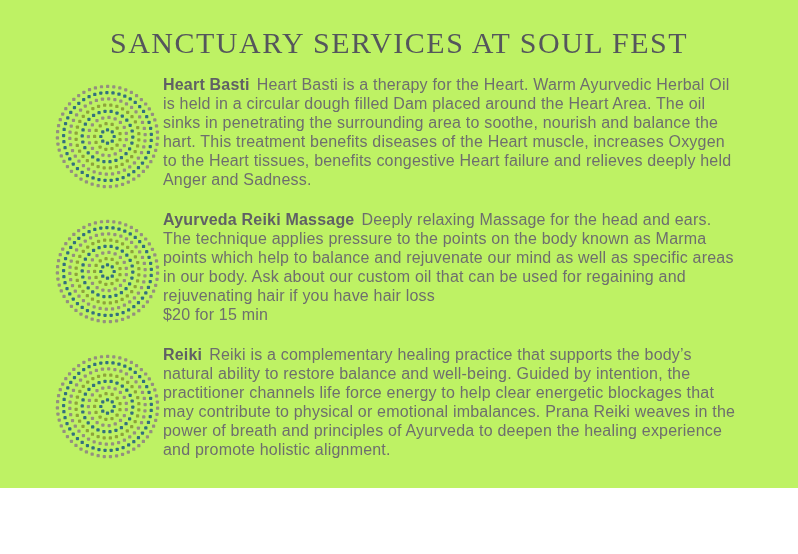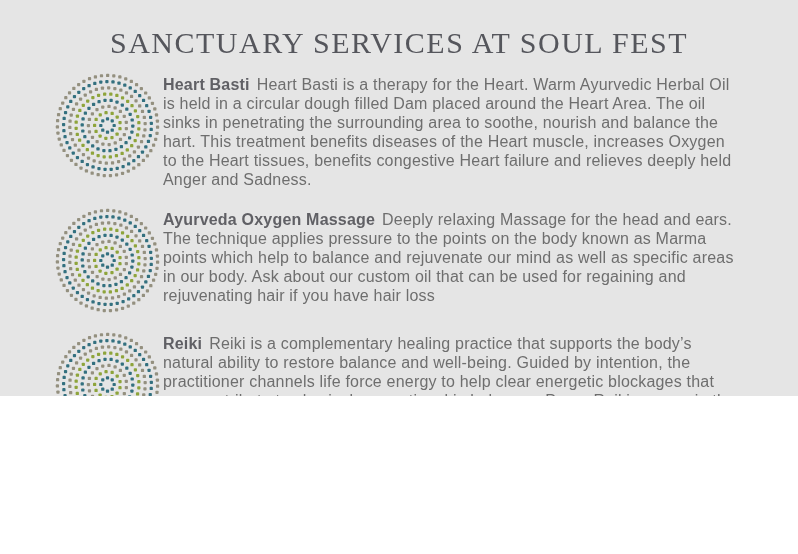--- a/index.html
+++ b/index.html
@@ -2,22 +2,22 @@
 <html><head>
 <meta charset="utf-8">
 <style>
   html, body {
     margin: 0;
     padding: 0;
   }
   .page {
     position: relative;
     width: 798px;
-    height: 396px;
-    background: #e5e5e5;
+    height: 488px;
+    background: #bef264;
     overflow: hidden;
     font-family: "Liberation Sans", sans-serif;
   }
   .page-title {
     position: absolute;
     top: 26px;
     left: 0;
     width: 100%;
     text-align: center;
     font-family: "Liberation Serif", "DejaVu Serif", serif;
@@ -27,21 +27,21 @@
     color: #55565c;
   }
   .rows {
     position: absolute;
     top: 73px;
     left: 55px;
     right: 35px;
   }
   .service-row {
     display: flex;
-    align-items: flex-start;
+    align-items: flex-end;
     margin-bottom: 19px;
   }
   .icon-cell {
     flex: 0 0 105px;
     margin-right: 3px;
   }
   .icon-cell svg {
     display: block;
     width: 105px;
     height: 105px;
@@ -545,21 +545,22 @@
             <rect x="105.16" y="61.50" width="3.4" height="3.4" rx="0.9" fill="#94907f"></rect>
             <rect x="103.76" y="67.81" width="3.4" height="3.4" rx="0.9" fill="#94907f"></rect>
             <rect x="101.59" y="73.90" width="3.4" height="3.4" rx="0.9" fill="#94907f"></rect>
             <rect x="98.69" y="79.68" width="3.4" height="3.4" rx="0.9" fill="#94907f"></rect>
             <rect x="95.11" y="85.06" width="3.4" height="3.4" rx="0.9" fill="#94907f"></rect>
             <rect x="90.89" y="89.95" width="3.4" height="3.4" rx="0.9" fill="#94907f"></rect>
             <rect x="86.10" y="94.29" width="3.4" height="3.4" rx="0.9" fill="#94907f"></rect>
           </svg>
       </div>
       <div class="text-cell">
-        <span class="svc-name">Ayurveda Oxygen Massage</span><span class="svc-desc">Deeply relaxing Massage for the head and ears. The technique applies pressure to the points on the body known as Marma points which help to balance and rejuvenate our mind as well as specific areas in our body. Ask about our custom oil that can be used for regaining and rejuvenating hair if you have hair loss</span>
+        <span class="svc-name">Ayurveda Reiki Massage</span><span class="svc-desc">Deeply relaxing Massage for the head and ears. The technique applies pressure to the points on the body known as Marma points which help to balance and rejuvenate our mind as well as specific areas in our body. Ask about our custom oil that can be used for regaining and rejuvenating hair if you have hair loss</span>
+        <span class="svc-price">$20 for 15 min</span>
       </div>
     </div>
 
     <div class="service-row">
       <div class="icon-cell">
         <svg viewBox="0 0 110 110" class="mandala">
             <rect x="53.30" y="46.30" width="3.4" height="3.4" rx="0.9" fill="#33707f"></rect>
             <rect x="58.25" y="48.35" width="3.4" height="3.4" rx="0.9" fill="#33707f"></rect>
             <rect x="60.30" y="53.30" width="3.4" height="3.4" rx="0.9" fill="#33707f"></rect>
             <rect x="58.25" y="58.25" width="3.4" height="3.4" rx="0.9" fill="#33707f"></rect>

